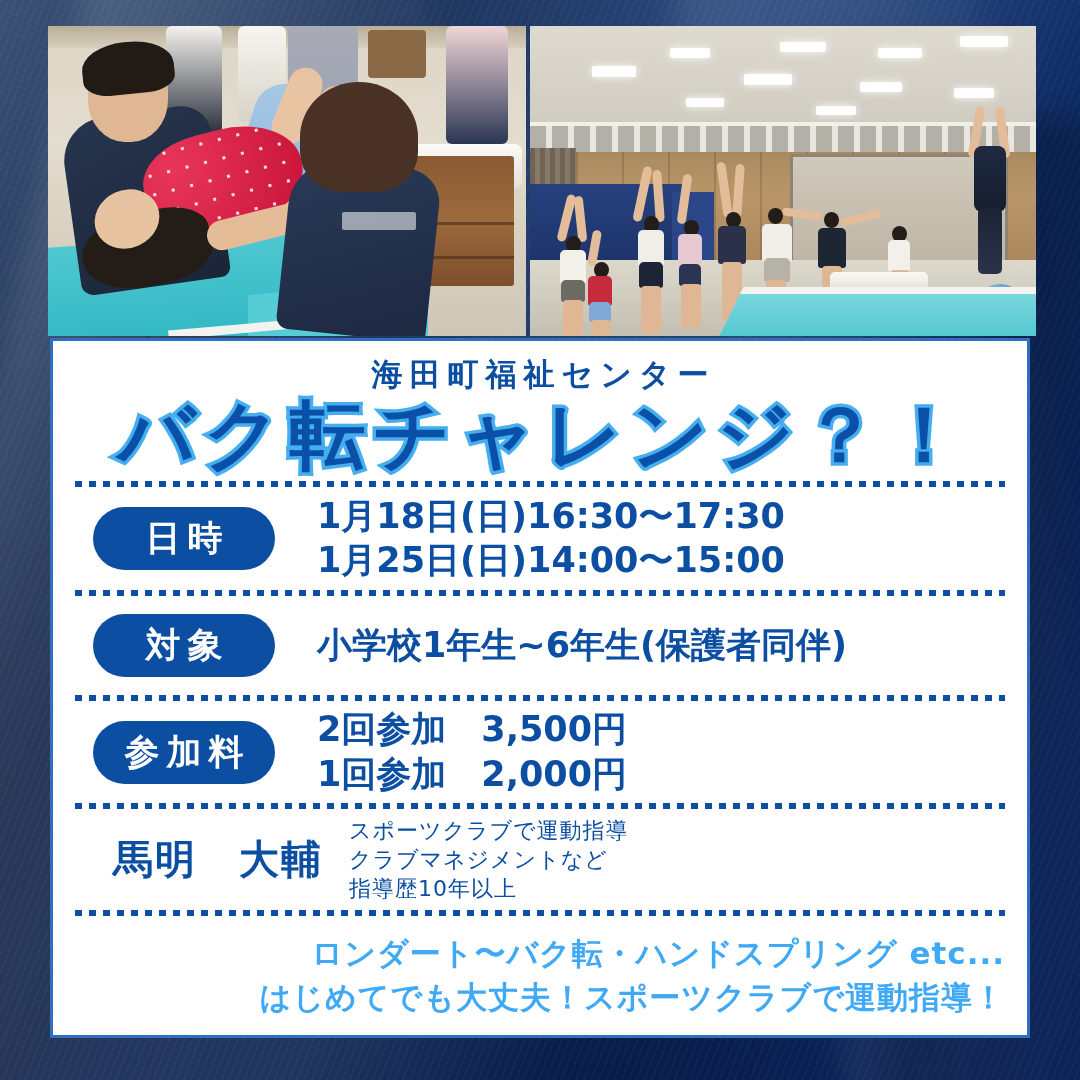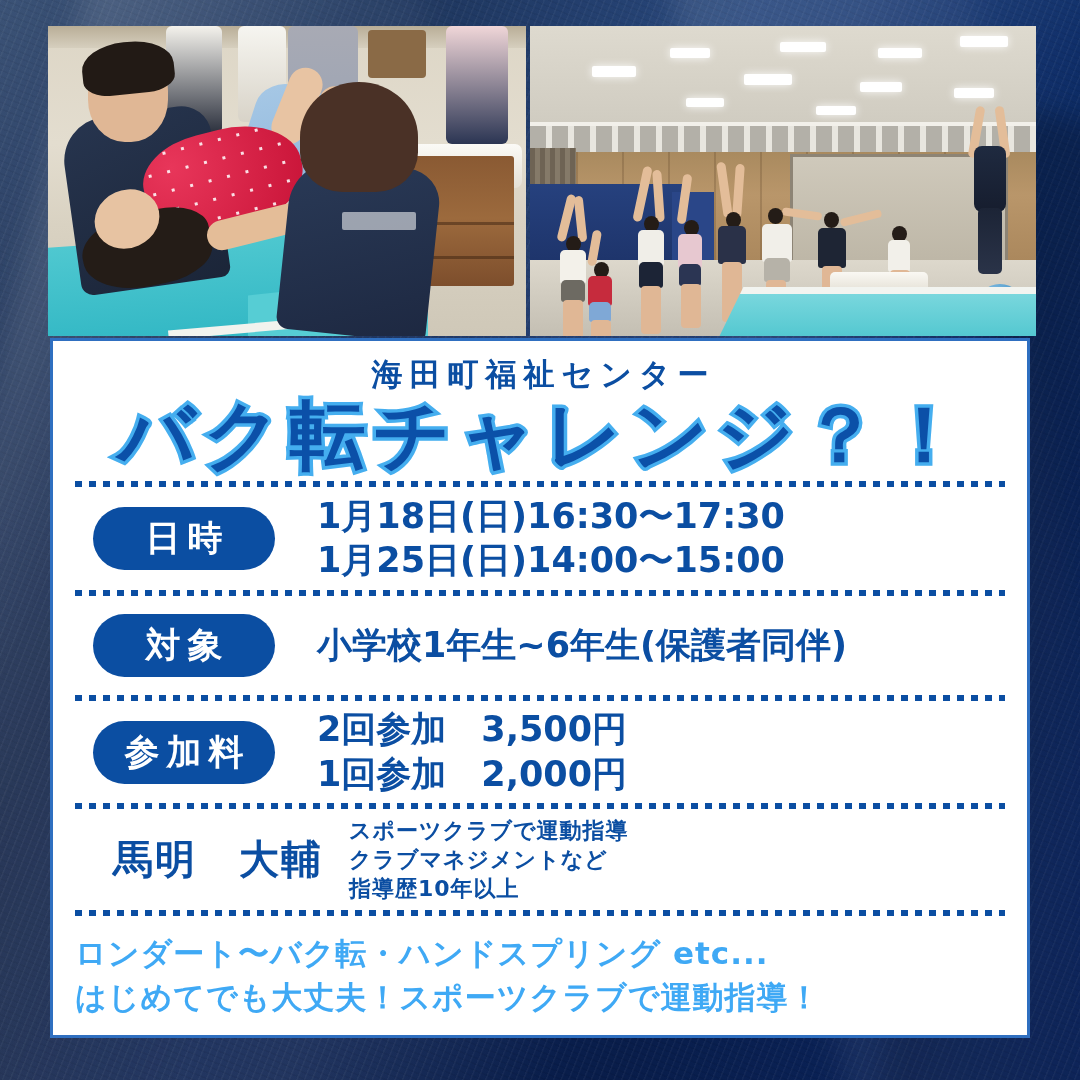--- a/index.html
+++ b/index.html
@@ -368,31 +368,31 @@
     white-space: nowrap;
     flex: 0 0 auto;
     padding-right: 26px;
   }
   .teacher-bio {
     flex: 1 1 auto;
     text-align: left;
   }
   .teacher-bio div {
     font-size: 22px;
-    font-weight: 700;
+    font-weight: 400;
     color: #0b4ea2;
     line-height: 1.33;
     letter-spacing: 1px;
     white-space: nowrap;
   }
 
   
   .footer-msg {
     padding: 14px 0 0 0;
-    text-align: left;
+    text-align: right;
   }
   .footer-msg div {
     color: #3fa9f5;
     font-size: 31px;
     font-weight: 700;
     line-height: 1.42;
     letter-spacing: 1px;
     white-space: nowrap;
   }
 </style>

